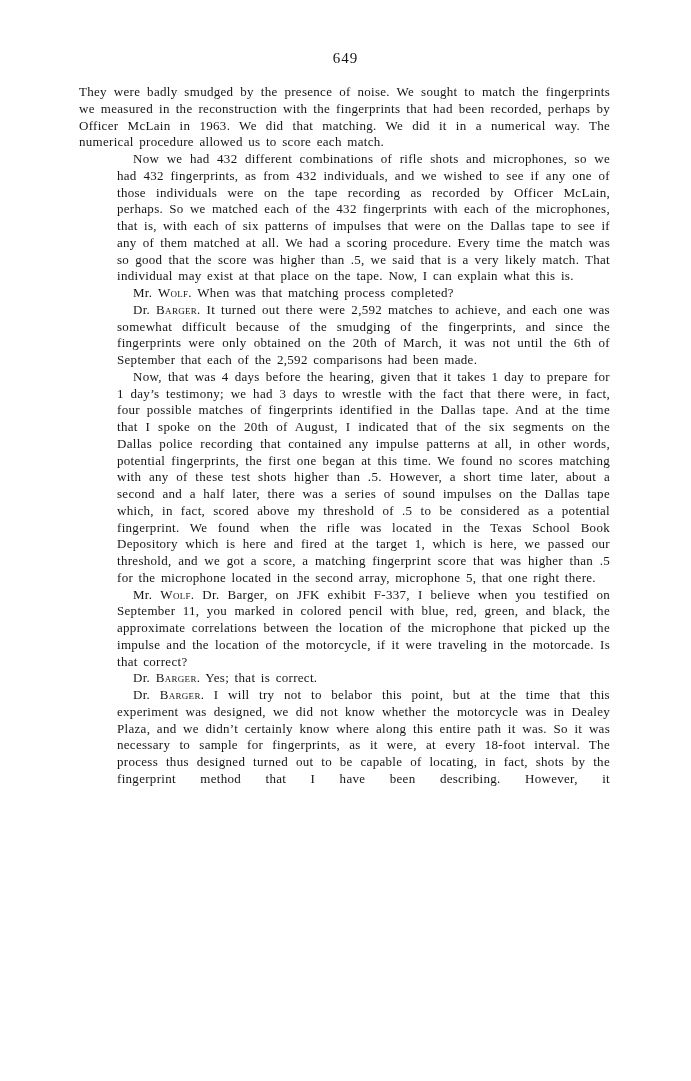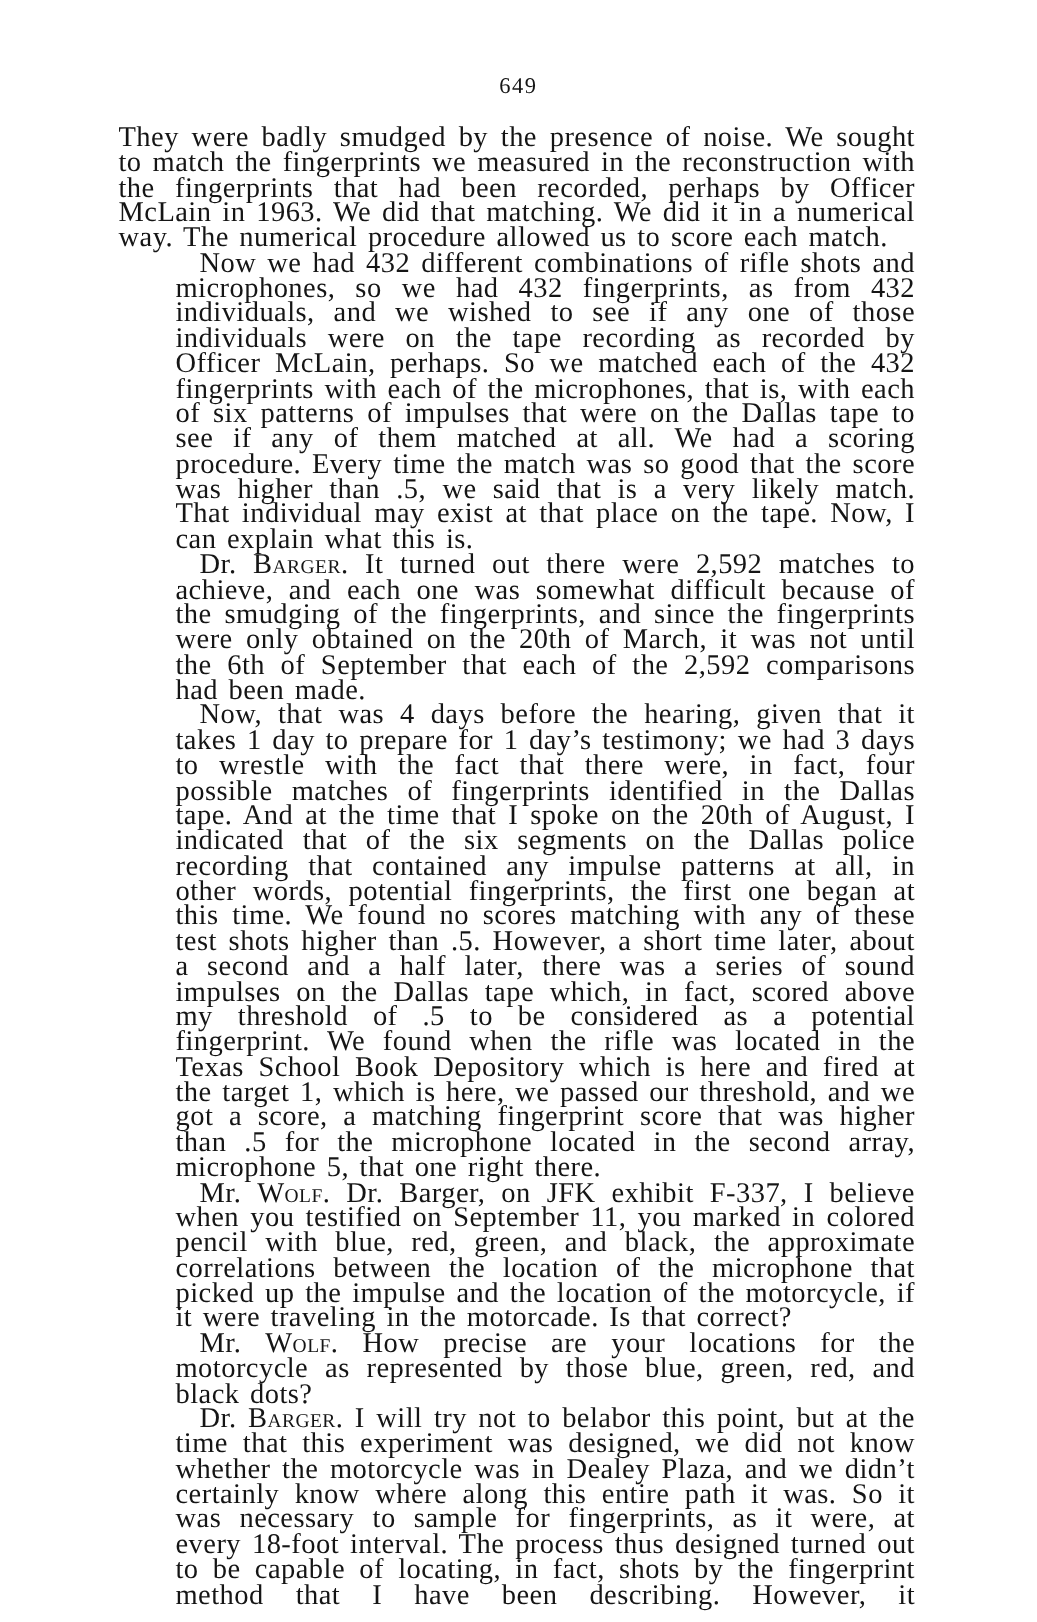--- a/index.html
+++ b/index.html
@@ -23,21 +23,21 @@
     right: 0;
     text-align: center;
     font-size: 15px;
     letter-spacing: 1px;
   }
   .content {
     position: absolute;
     top: 84px;
     left: 79px;
     width: 531px;
-    font-size: 19px;
+    font-size: 13px;
     line-height: 16.75px;
     text-align: justify;
     letter-spacing: 0.3px;
     word-spacing: 2px;
   }
   .content p {
     margin: 0;
     padding: 0;
   }
   .content p.indent {
@@ -57,26 +57,27 @@
 <div class="page">
 
   <div class="page-number">649</div>
 
   <div class="content">
 
     <p class="para"><span>They were badly smudged by the presence of noise. We sought to match the fingerprints we measured in the reconstruction with the fingerprints that had been recorded, perhaps by Officer McLain in 1963. We did that matching. We did it in a numerical way. The numerical procedure allowed us to score each match.</span></p>
 
     <p class="para indent"><span>Now we had 432 different combinations of rifle shots and microphones, so we had 432 fingerprints, as from 432 individuals, and we wished to see if any one of those individuals were on the tape recording as recorded by Officer McLain, perhaps. So we matched each of the 432 fingerprints with each of the microphones, that is, with each of six patterns of impulses that were on the Dallas tape to see if any of them matched at all. We had a scoring procedure. Every time the match was so good that the score was higher than .5, we said that is a very likely match. That individual may exist at that place on the tape. Now, I can explain what this is.</span></p>
 
+    <p class="para indent"><span><span>Mr.</span> <span class="sc">Wolf.</span></span> <span>When was that matching process completed?</span></p>
 
     <p class="para indent"><span><span>Dr.</span> <span class="sc">Barger.</span></span> <span>It turned out there were 2,592 matches to achieve, and each one was somewhat difficult because of the smudging of the fingerprints, and since the fingerprints were only obtained on the 20th of March, it was not until the 6th of September that each of the 2,592 comparisons had been made.</span></p>
 
     <p class="para indent"><span>Now, that was 4 days before the hearing, given that it takes 1 day to prepare for 1 day’s testimony; we had 3 days to wrestle with the fact that there were, in fact, four possible matches of fingerprints identified in the Dallas tape. And at the time that I spoke on the 20th of August, I indicated that of the six segments on the Dallas police recording that contained any impulse patterns at all, in other words, potential fingerprints, the first one began at this time. We found no scores matching with any of these test shots higher than .5. However, a short time later, about a second and a half later, there was a series of sound impulses on the Dallas tape which, in fact, scored above my threshold of .5 to be considered as a potential fingerprint. We found when the rifle was located in the Texas School Book Depository which is here and fired at the target 1, which is here, we passed our threshold, and we got a score, a matching fingerprint score that was higher than .5 for the microphone located in the second array, microphone 5, that one right there.</span></p>
 
     <p class="para indent"><span><span>Mr.</span> <span class="sc">Wolf.</span></span> <span>Dr. Barger, on JFK exhibit F-337, I believe when you testified on September 11, you marked in colored pencil with blue, red, green, and black, the approximate correlations between the location of the microphone that picked up the impulse and the location of the motorcycle, if it were traveling in the motorcade. Is that correct?</span></p>
 
+    <p class="para indent"><span><span>Dr.</span> <span class="sc">Barger.</span></span> <span>Yes; that is correct.</span></p>
 
-    <p class="para indent"><span><span>Mr.</span> <span class="sc">Wolf.</span></span> <span>How precise are your locations for the motorcycle as represented by those blue, green, red, and black dots?</span></p>
 
     <p class="para indent justify-last"><span><span>Dr.</span> <span class="sc">Barger.</span></span> <span>I will try not to belabor this point, but at the time that this experiment was designed, we did not know whether the motorcycle was in Dealey Plaza, and we didn’t certainly know where along this entire path it was. So it was necessary to sample for fingerprints, as it were, at every 18-foot interval. The process thus designed turned out to be capable of locating, in fact, shots by the fingerprint method that I have been describing. However, it</span></p>
 
   </div>
 </div>
 
 </body></html>

